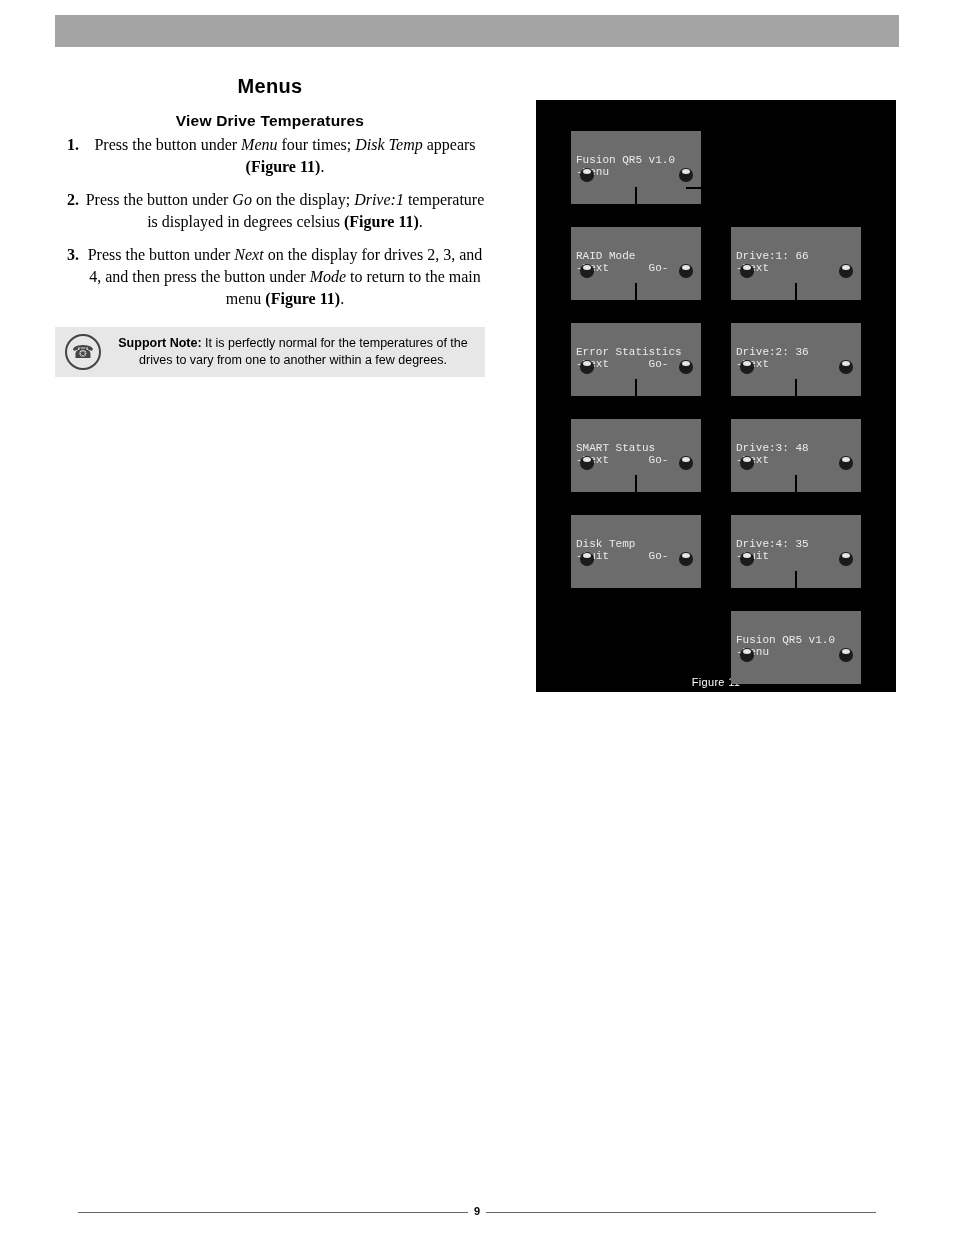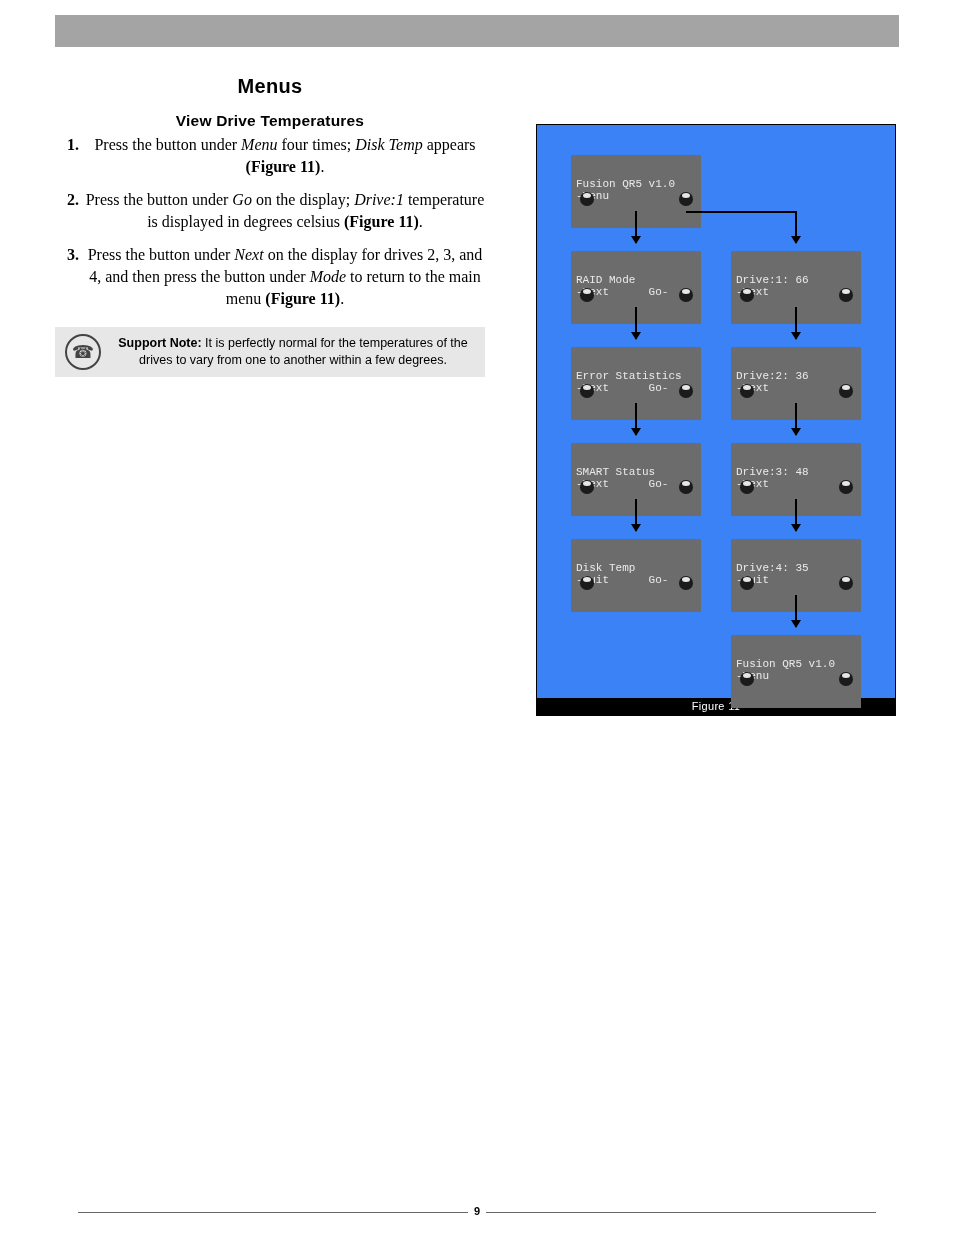--- a/index.html
+++ b/index.html
@@ -75,25 +75,25 @@
     border-radius: 50%;
     display: flex; align-items: center; justify-content: center;
     font-size: 18px;
     color: #444;
     background: #e7e7e7;
   }
 
   
   .figure-panel {
     position: absolute;
-    left: 536px; top: 124px;
+    left: 536px; top: 100px;
     width: 360px;
     border: 1px solid #000;
     box-sizing: border-box;
-    background: #3b82f6;
+    background: #000000;
   }
   .figure-body {
     position: relative;
     height: 573px;
   }
   .figure-caption {
     background: #000;
     color: #fff;
     text-align: center;
     font-family: 'Trebuchet MS', Arial, sans-serif;

